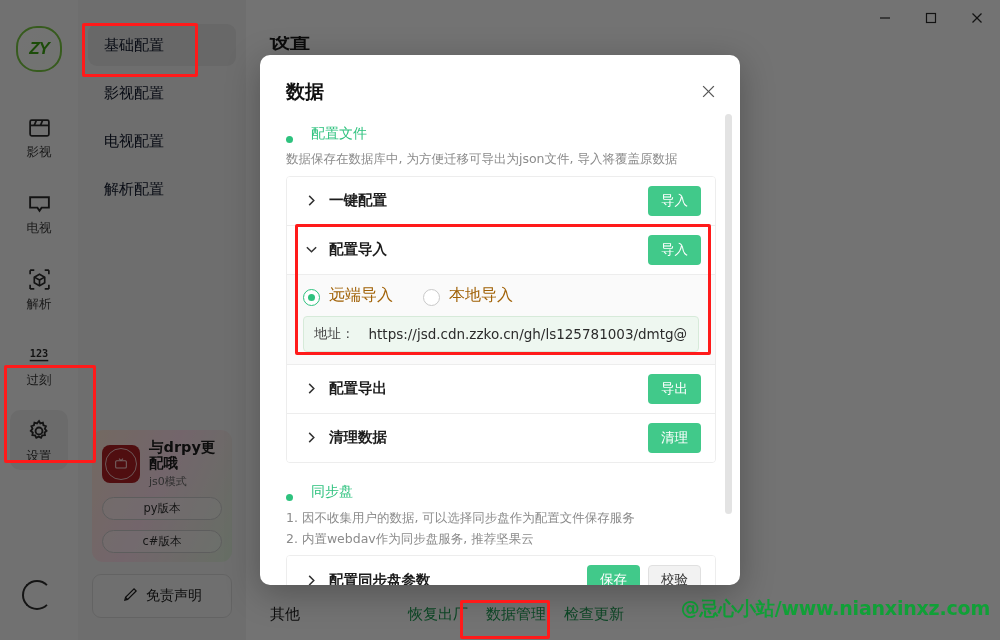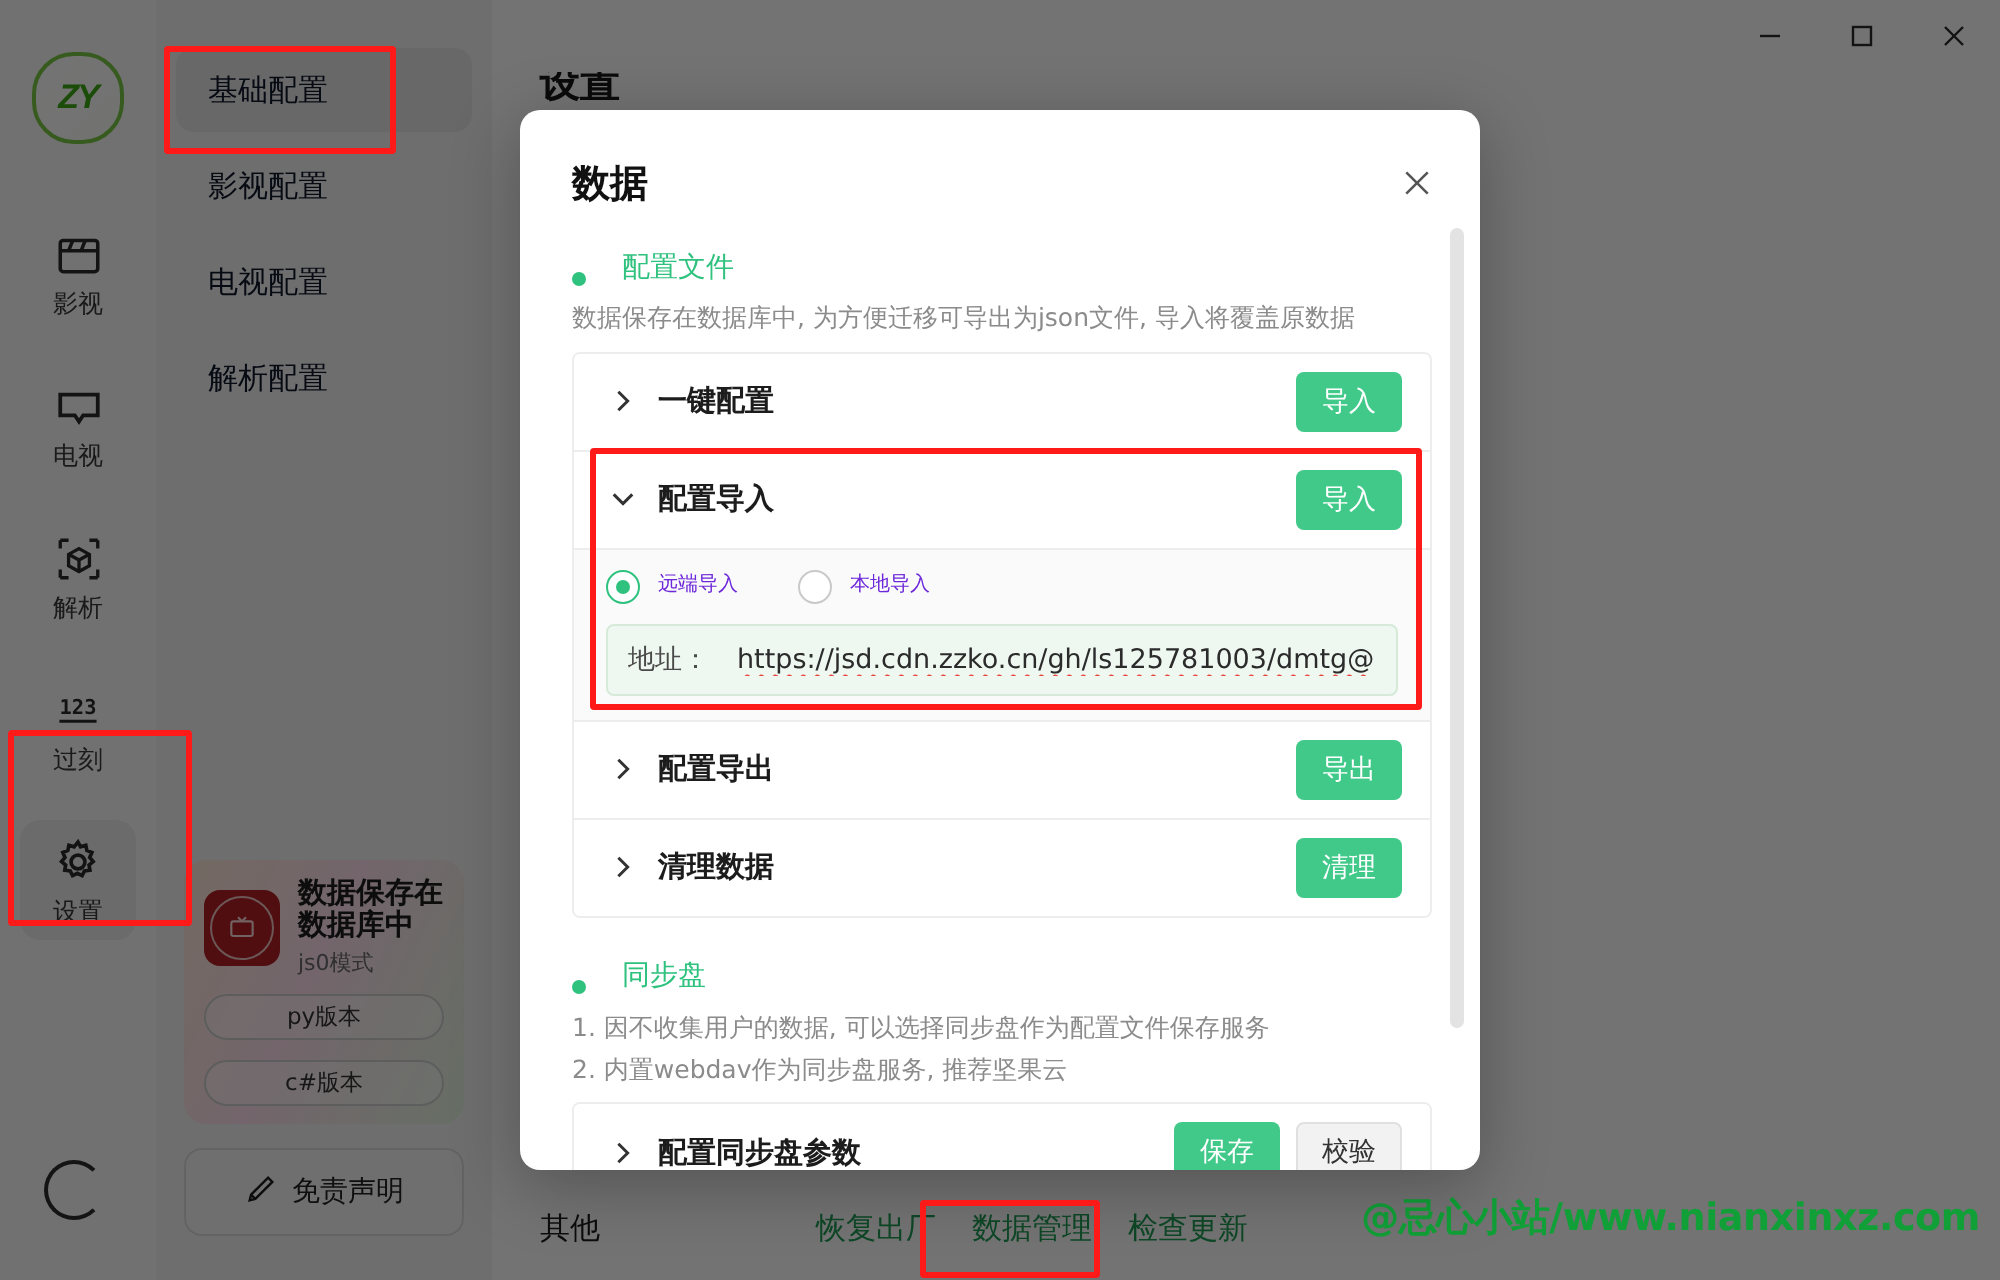--- a/index.html
+++ b/index.html
@@ -283,22 +283,22 @@
     font-family: "DejaVu Sans", sans-serif;
   }
 
   .subrow {
     background: #fafafa;
     padding: 10px 16px 12px 16px;
     border-bottom: 1px solid #ededed;
   }
   .radio-line { display: flex; align-items: center; gap: 30px; }
   .radio {
-    display: flex; align-items: flex-start; gap: 9px;
-    font-size: 10px; color: #6d28d9; cursor: pointer;
+    display: flex; align-items: flex-end; gap: 9px;
+    font-size: 16px; color: #a16207; cursor: pointer;
     font-family: "DejaVu Sans", sans-serif;
   }
   .radio-mark {
     width: 15px; height: 15px; border-radius: 50%;
     border: 1.5px solid #c9c9c9; background: #fff;
     display: flex; align-items: center; justify-content: center;
     flex: none;
   }
   .radio.checked .radio-mark { border-color: #2ec27e; }
   .radio.checked .radio-mark::after {
@@ -434,21 +434,21 @@
           <div class="promo-badge">
             <div class="pb-inner">
               <svg width="16" height="16" viewBox="0 0 24 24" fill="none" stroke="#ffd9d9" stroke-width="1.6">
                 <rect x="4" y="7" width="16" height="11" rx="1.5"></rect>
                 <line x1="9" y1="4" x2="12" y2="7"></line>
                 <line x1="15" y1="4" x2="12" y2="7"></line>
               </svg>
             </div>
           </div>
           <div>
-            <div class="promo-tt">数据保存在数据库中</div>
+            <div class="promo-tt">与drpy更配哦</div>
             <div class="promo-st">js0模式</div>
           </div>
         </div>
         <div class="promo-tags">
           <div class="promo-tag">py版本</div>
           <div class="promo-tag">c#版本</div>
         </div>
       </div>
 
       <div class="disclaimer">

